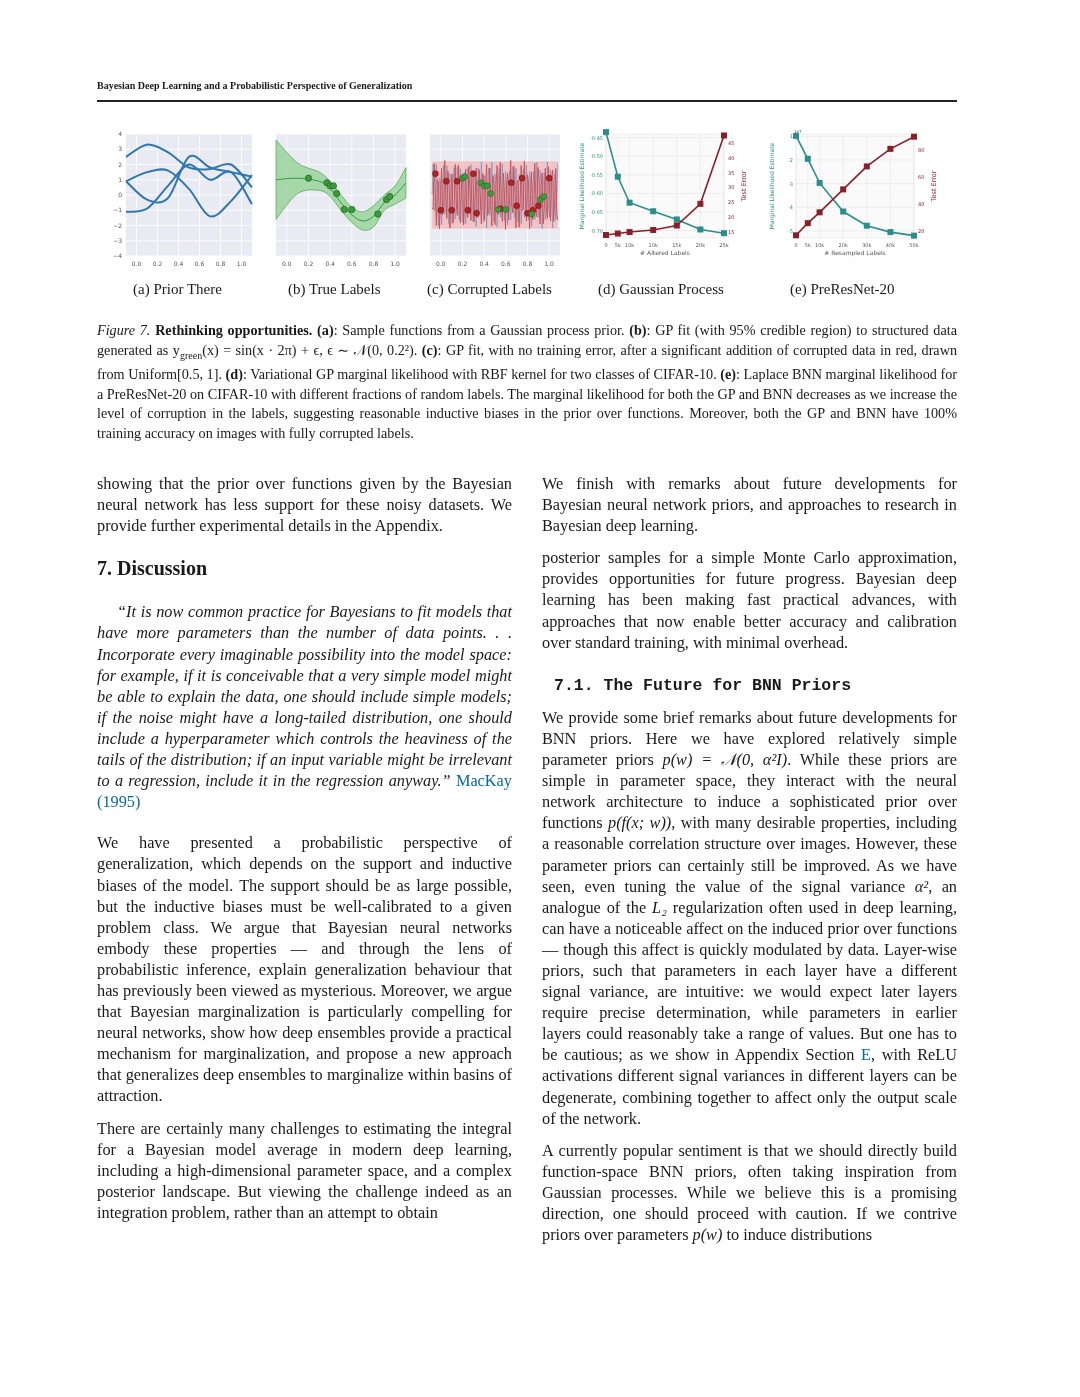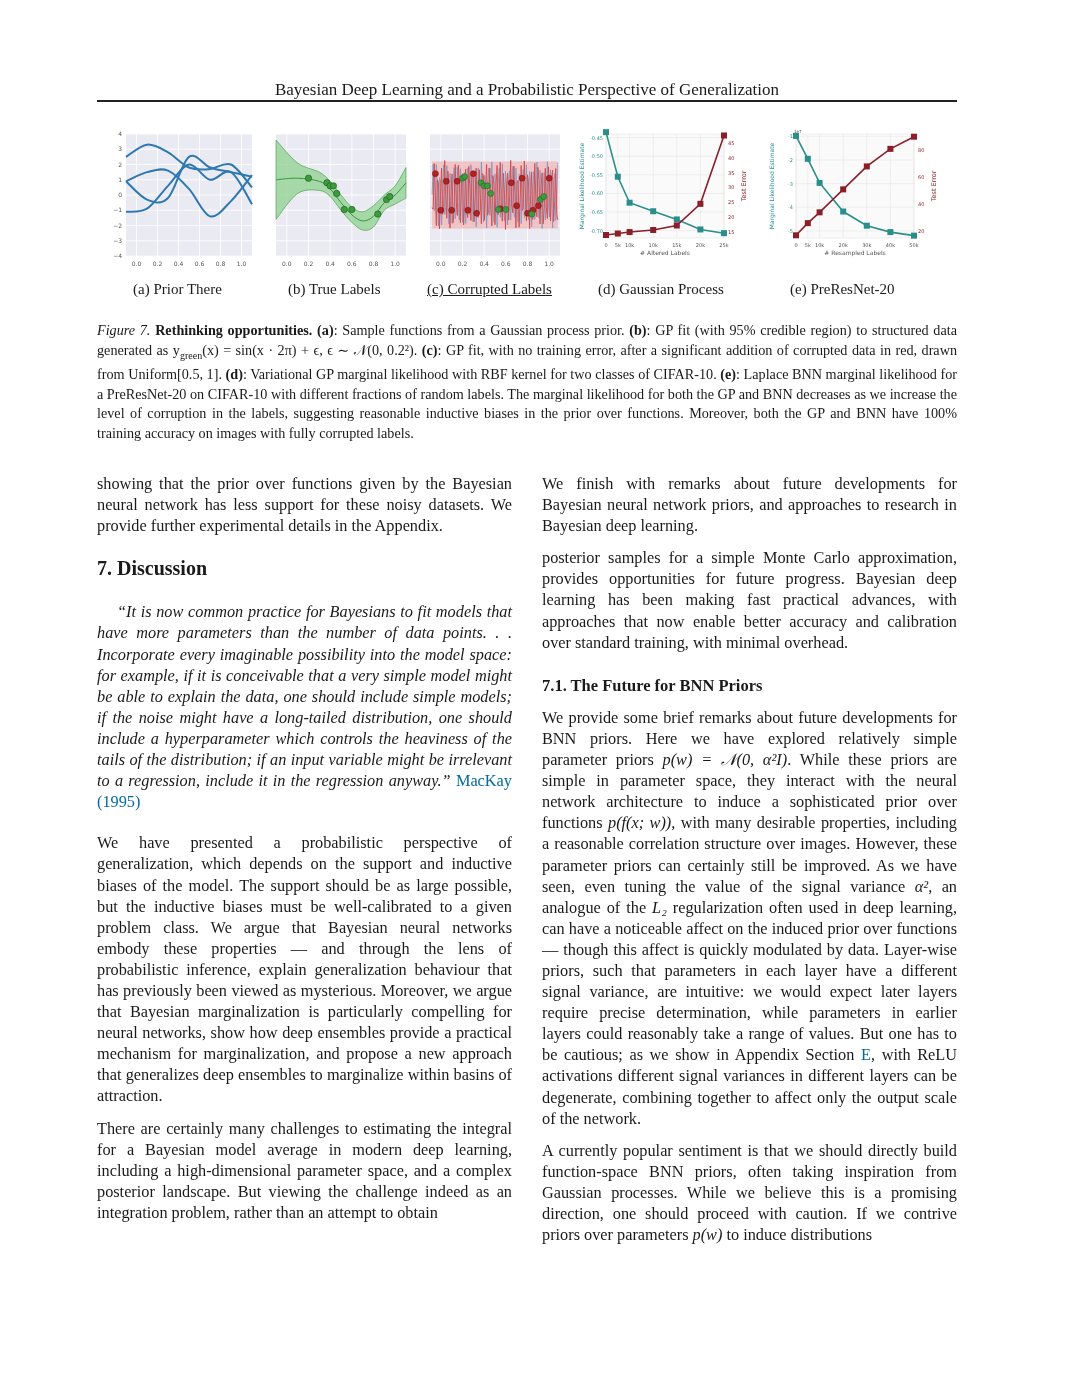--- a/index.html
+++ b/index.html
@@ -1,27 +1,27 @@
 <!DOCTYPE html>
 <html><head>
 <meta charset="utf-8">
 <style>
   html,body{margin:0;padding:0;background:#fff;}
   body{width:1080px;height:1397px;position:relative;overflow:hidden;font-family:"Liberation Serif","DejaVu Serif",serif;color:#1a1a1a;}
-  .running-head{position:absolute;left:97px;top:80px;width:860px;text-align:center;font-weight:normal;font-size:17px;}
+  .running-head{position:absolute;left:97px;top:80px;width:860px;text-align:left;font-weight:bold;font-size:10px;}
   .head-rule{position:absolute;left:97px;top:100px;width:860px;height:2px;background:#222;}
   .fig{position:absolute;top:126px;}
   .fig svg{display:block;}
   .subcap{position:absolute;top:281px;font-size:15px;text-align:center;white-space:nowrap;}
   .caption{position:absolute;left:97px;top:321px;width:860px;font-size:14.2px;line-height:19.6px;text-align:justify;}
   .caption i.fig-label{font-style:italic;}
   .col{position:absolute;width:415px;font-size:16.3px;line-height:21.1px;text-align:justify;}
   .col p{margin:0 0 11px 0;}
   .sec-h{font-size:20px;font-weight:bold;margin:0;}
-  .subsec-h{font-size:16.5px;font-weight:bold;margin:0;}
+  .subsec-h{font-size:16.5px;font-weight:bold;margin:12px;font-family:Liberation Mono, monospace;}
   .quote{font-style:italic;margin-left:35px;margin-right:35px;text-align:justify;}
   .cite{color:#0369a1;font-style:normal;}
   .m{font-style:italic;}
   svg text{font-family:"DejaVu Sans",sans-serif;}
 </style>
 </head>
 <body>
 
 <div class="running-head">Bayesian Deep Learning and a Probabilistic Perspective of Generalization</div>
 <div class="head-rule"></div>
@@ -265,21 +265,21 @@
       <rect x="54.6" y="83.33766233766234" width="6" height="6" fill="#8a1f2a"></rect>
       <rect x="78.2" y="60.37662337662337" width="6" height="6" fill="#8a1f2a"></rect>
       <rect x="101.8" y="37.41558441558441" width="6" height="6" fill="#8a1f2a"></rect>
       <rect x="125.4" y="19.857142857142854" width="6" height="6" fill="#8a1f2a"></rect>
       <rect x="149" y="7.7012987012987" width="6" height="6" fill="#8a1f2a"></rect>
     </svg>
   </div>
 
 <div class="subcap" style="left:133px;">(a) Prior There</div>
 <div class="subcap" style="left:288px;">(b) True Labels</div>
-<div class="subcap" style="left:427px;text-decoration:underline;">(c) Corrupted Labels</div>
+<div class="subcap" style="left:427px;">(c) Corrupted Labels</div>
 <div class="subcap" style="left:598px;">(d) Gaussian Process</div>
 <div class="subcap" style="left:790px;">(e) PreResNet-20</div>
 
 <div class="caption">
   <i class="fig-label">Figure 7.</i>
   <b>Rethinking opportunities.</b>
   <b>(a)</b><span>: Sample functions from a Gaussian process prior. </span><b>(b)</b><span>: GP fit (with 95% credible region) to structured data generated as y</span><sub style="font-size:10px">green</sub><span>(x) = sin(x · 2π) + ϵ,  ϵ ∼ 𝒩(0, 0.2²). </span><b>(c)</b><span>: GP fit, with no training error, after a significant addition of corrupted data in red, drawn from Uniform[0.5, 1]. </span><b>(d)</b><span>: Variational GP marginal likelihood with RBF kernel for two classes of CIFAR-10. </span><b>(e)</b><span>: Laplace BNN marginal likelihood for a PreResNet-20 on CIFAR-10 with different fractions of random labels. The marginal likelihood for both the GP and BNN decreases as we increase the level of corruption in the labels, suggesting reasonable inductive biases in the prior over functions. Moreover, both the GP and BNN have 100% training accuracy on images with fully corrupted labels.</span>
 </div>
 
 <div class="col" style="left:97px;top:473px;">

